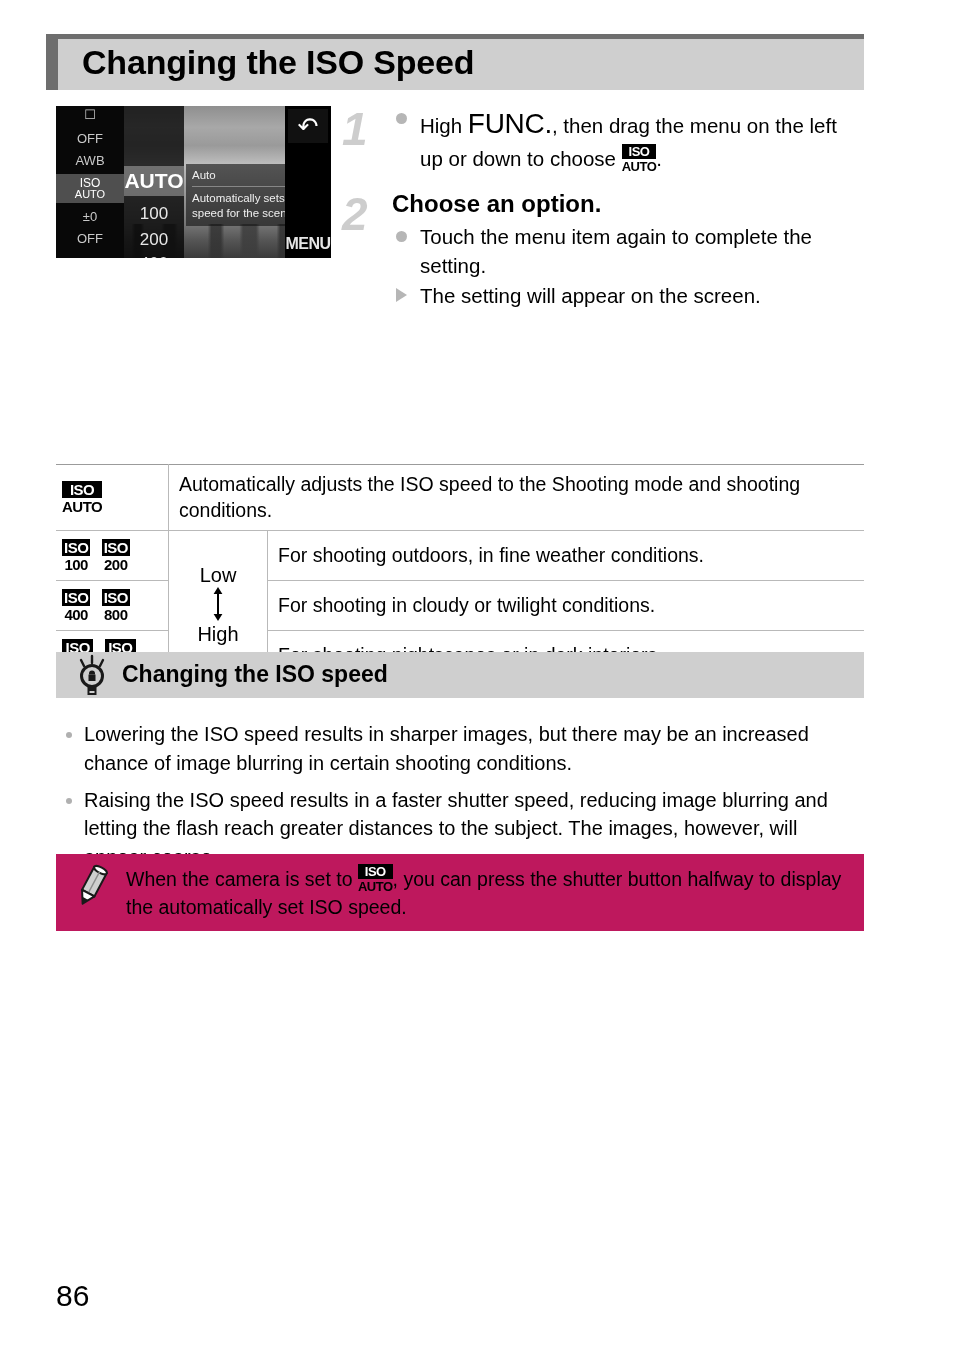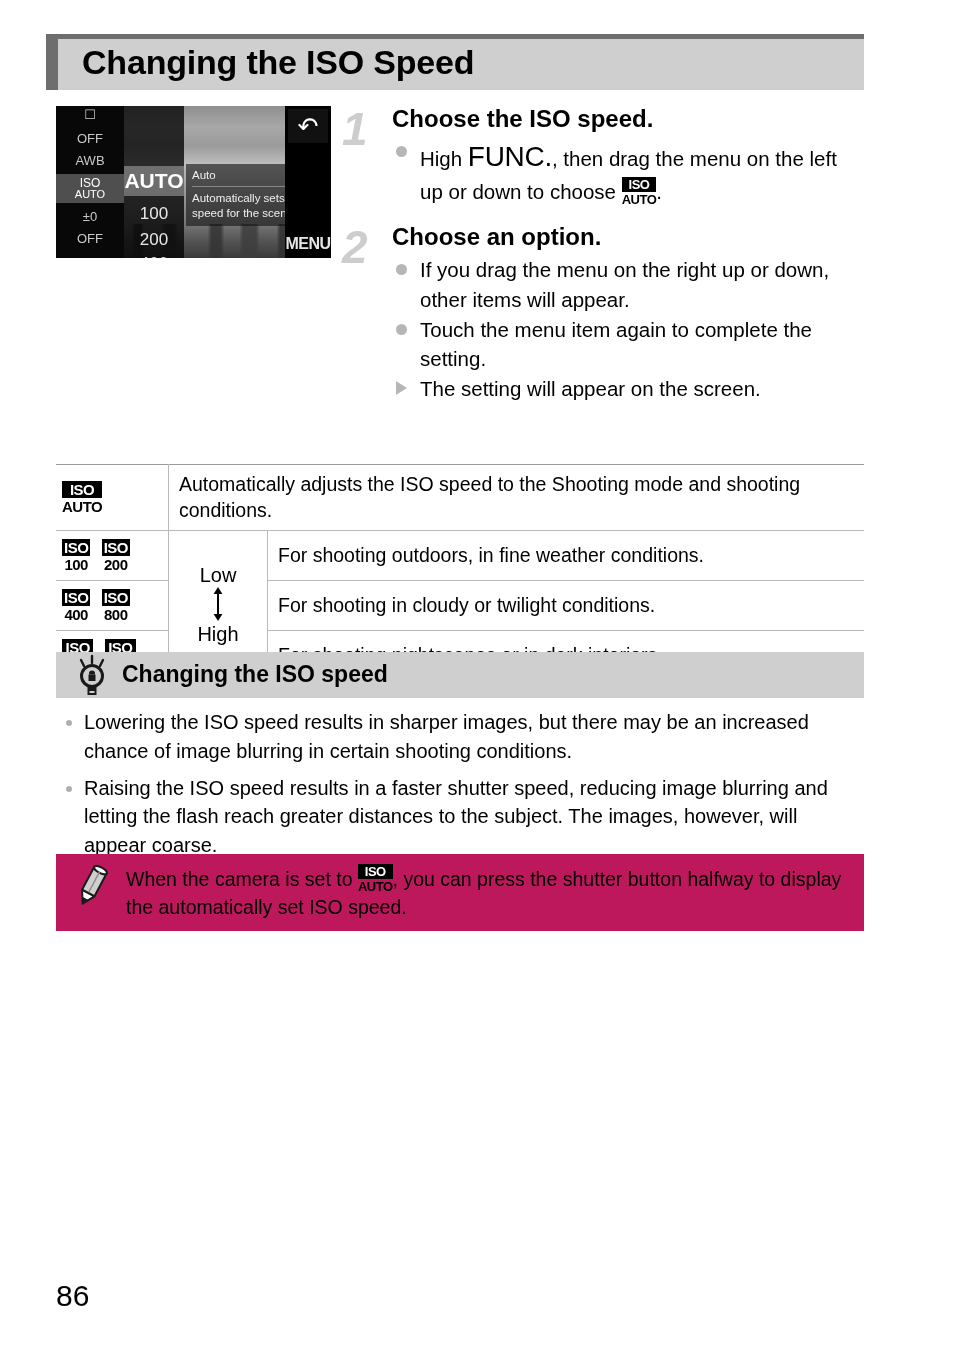--- a/index.html
+++ b/index.html
@@ -323,21 +323,21 @@
     font-weight: bold;
   }
   .bulb {
     position: absolute;
     left: 14px;
     top: 2px;
     width: 44px;
     height: 44px;
   }
   .tip-body {
-    padding: 10px 2px 0 2px;
+    padding: 22px 2px 0 2px;
   }
   .tip-item {
     position: relative;
     padding-left: 26px;
     font-size: 20px;
     line-height: 1.44;
     margin-bottom: 8px;
   }
   .tip-item .sdot {
     position: absolute;
@@ -420,37 +420,32 @@
   <div class="lcd-right-col">
     <div class="lcd-back-btn">↶</div>
     <div class="lcd-menu-btn">MENU</div>
   </div>
 </div>
 
 <div class="steps">
 
   <div class="step">
     <div class="step-num">1</div>
-    <div class="step-head">Choose the ISO speed.</div>
     <div class="bullets">
       <div class="bullet">
         <span class="dot"></span>
         <span>High </span><span class="func">FUNC.</span><span>, then drag the menu on the left up or down to choose </span><span class="iso-badge inline"><span class="iso-top">ISO</span><span class="iso-bot">AUTO</span></span><span>.</span>
       </div>
     </div>
   </div>
 
   <div class="step step2">
     <div class="step-num">2</div>
     <div class="step-head">Choose an option.</div>
     <div class="bullets">
-      <div class="bullet">
-        <span class="dot"></span>
-        <span>If you drag the menu on the right up or down, other items will appear.</span>
-      </div>
       <div class="bullet">
         <span class="dot"></span>
         <span>Touch the menu item again to complete the setting.</span>
       </div>
       <div class="bullet">
         <span class="tri"></span>
         <span>The setting will appear on the screen.</span>
       </div>
     </div>
   </div>

